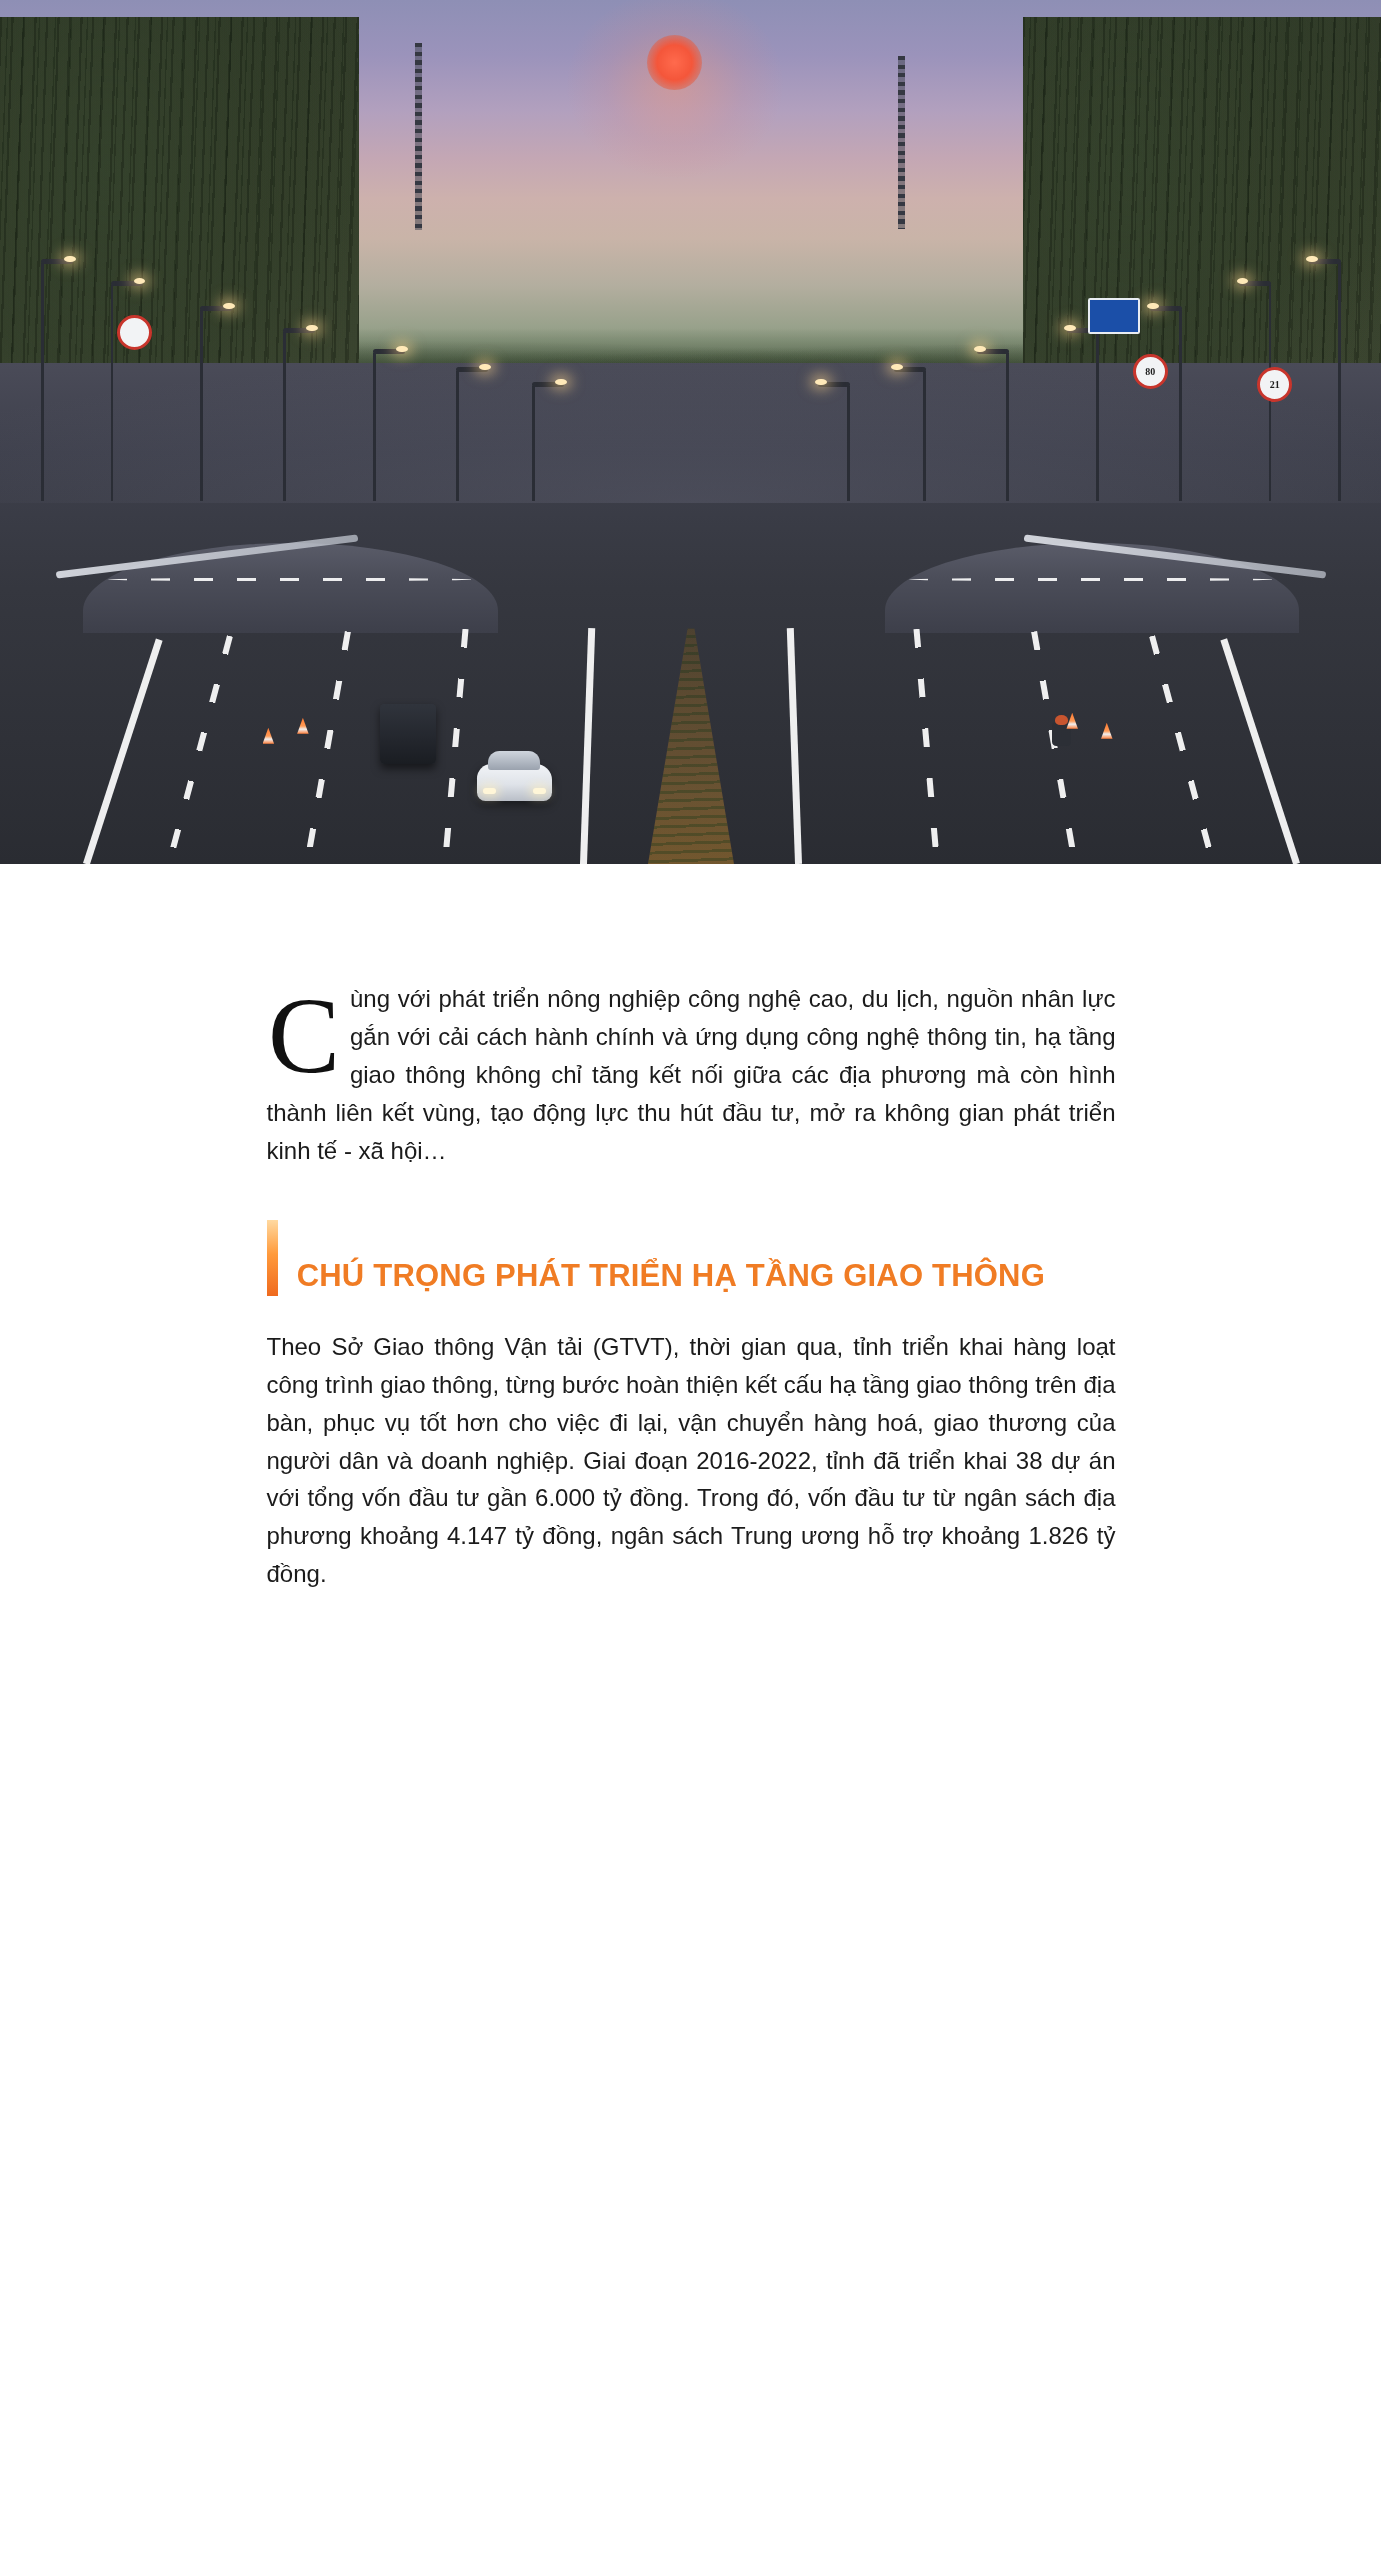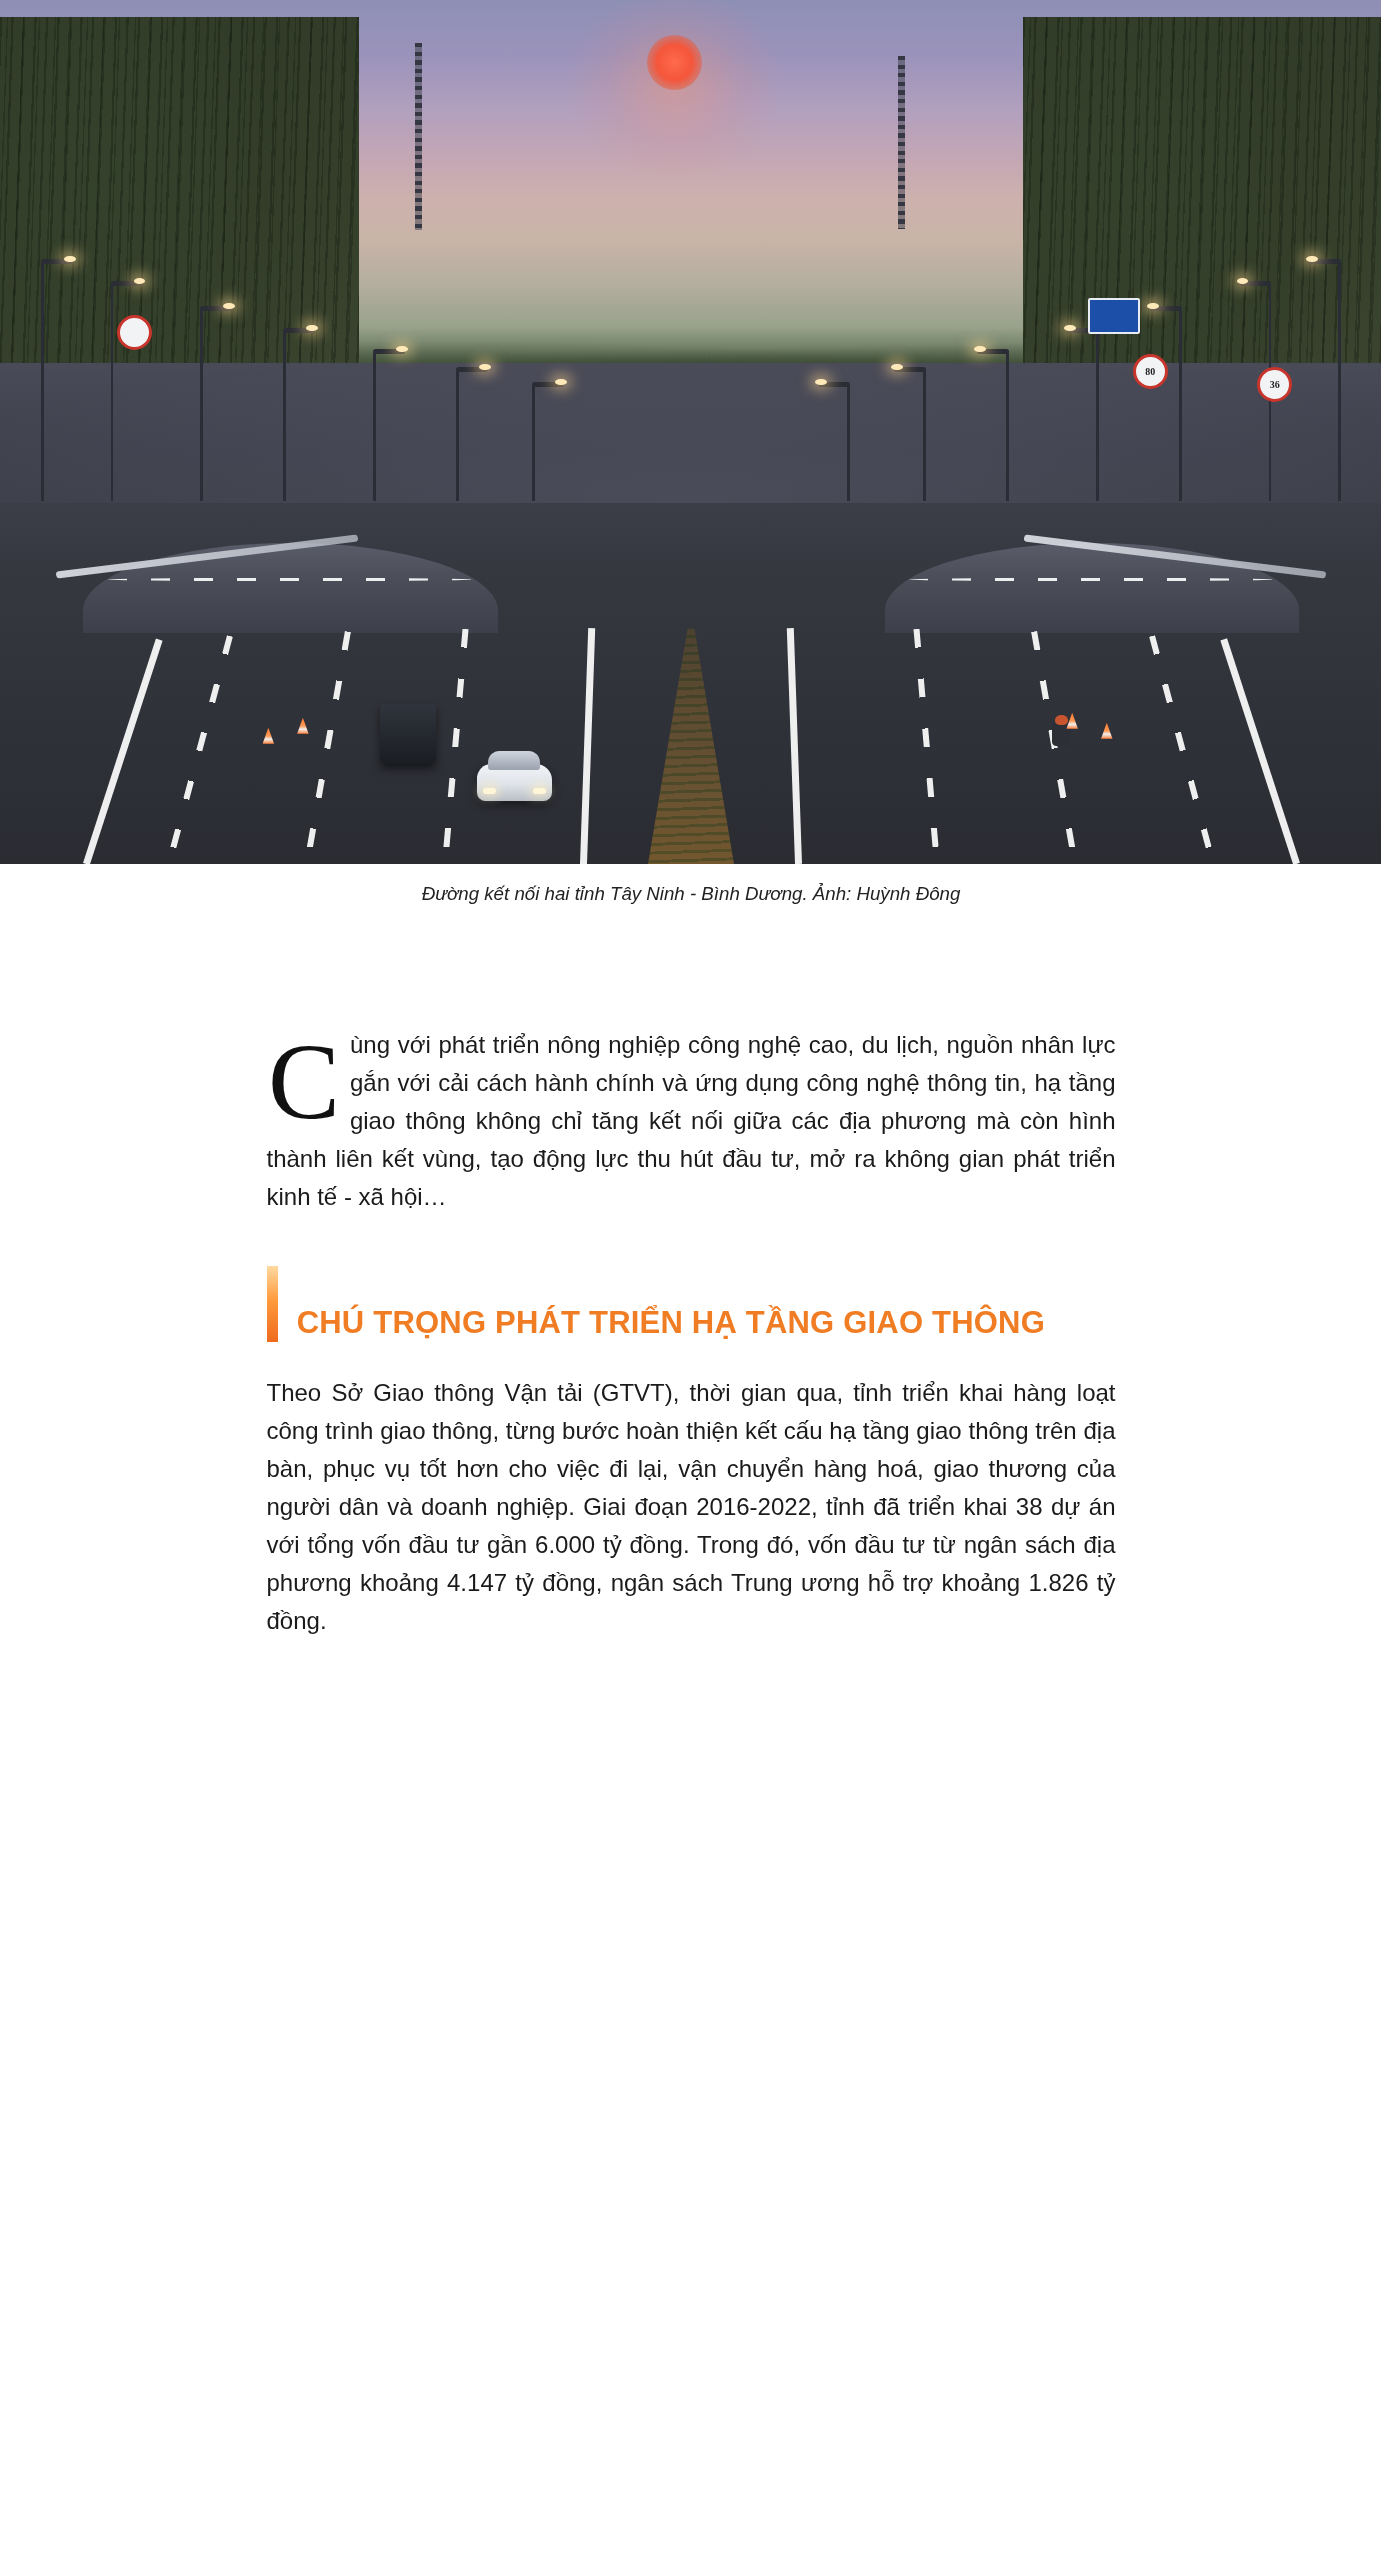--- a/index.html
+++ b/index.html
@@ -510,25 +510,24 @@
     <div class="lamp r" style="right:38.5%; height:115px;">
         <span class="bulb"></span>
       </div>
 
     <div class="mast" style="left:30.0%; top:5.0%;  height:187px;"></div>
     <div class="mast" style="left:65.0%; top:6.5%;  height:173px;"></div>
 
     <div class="sign-blue"></div>
     <div class="sign-round" style="left:8.5%; top:36.5%;"></div>
     <div class="sign-round" style="right:15.5%; top:41.0%;">80</div>
-    <div class="sign-round" style="right:6.5%; top:42.5%;">36</div>
+    <div class="sign-round" style="right:6.5%; top:42.5%;">21</div>
 
   </div>
 
-  <div class="caption">Đường kết nối hai tỉnh Tây Ninh - Bình Dương. Ảnh: Huỳnh Đông</div>
 
   <div class="content">
 
 
     <div class="article">
       <p class="para first">Cùng với phát triển nông nghiệp công nghệ cao, du lịch, nguồn nhân lực gắn với cải cách hành chính và ứng dụng công nghệ thông tin, hạ tầng giao thông không chỉ tăng kết nối giữa các địa phương mà còn hình thành liên kết vùng, tạo động lực thu hút đầu tư, mở ra không gian phát triển kinh tế - xã hội…</p>
 
       <div class="subhead">
         <span class="bar"></span>
         <span class="text">CHÚ TRỌNG PHÁT TRIỂN HẠ TẦNG GIAO THÔNG</span>

